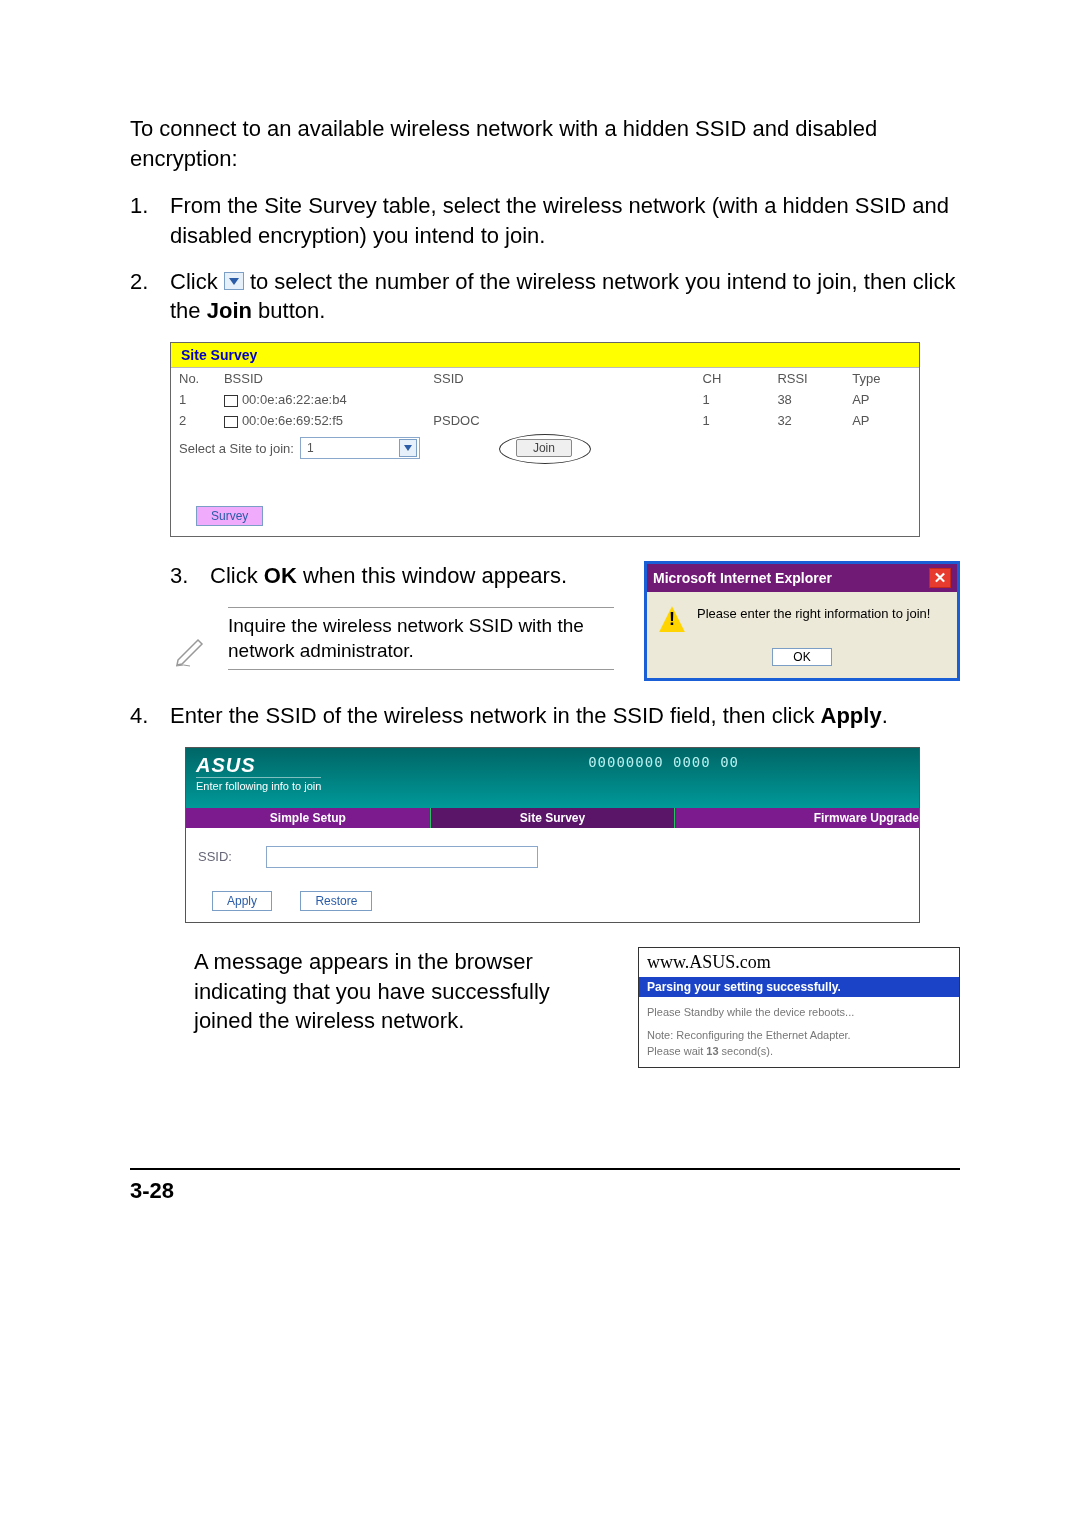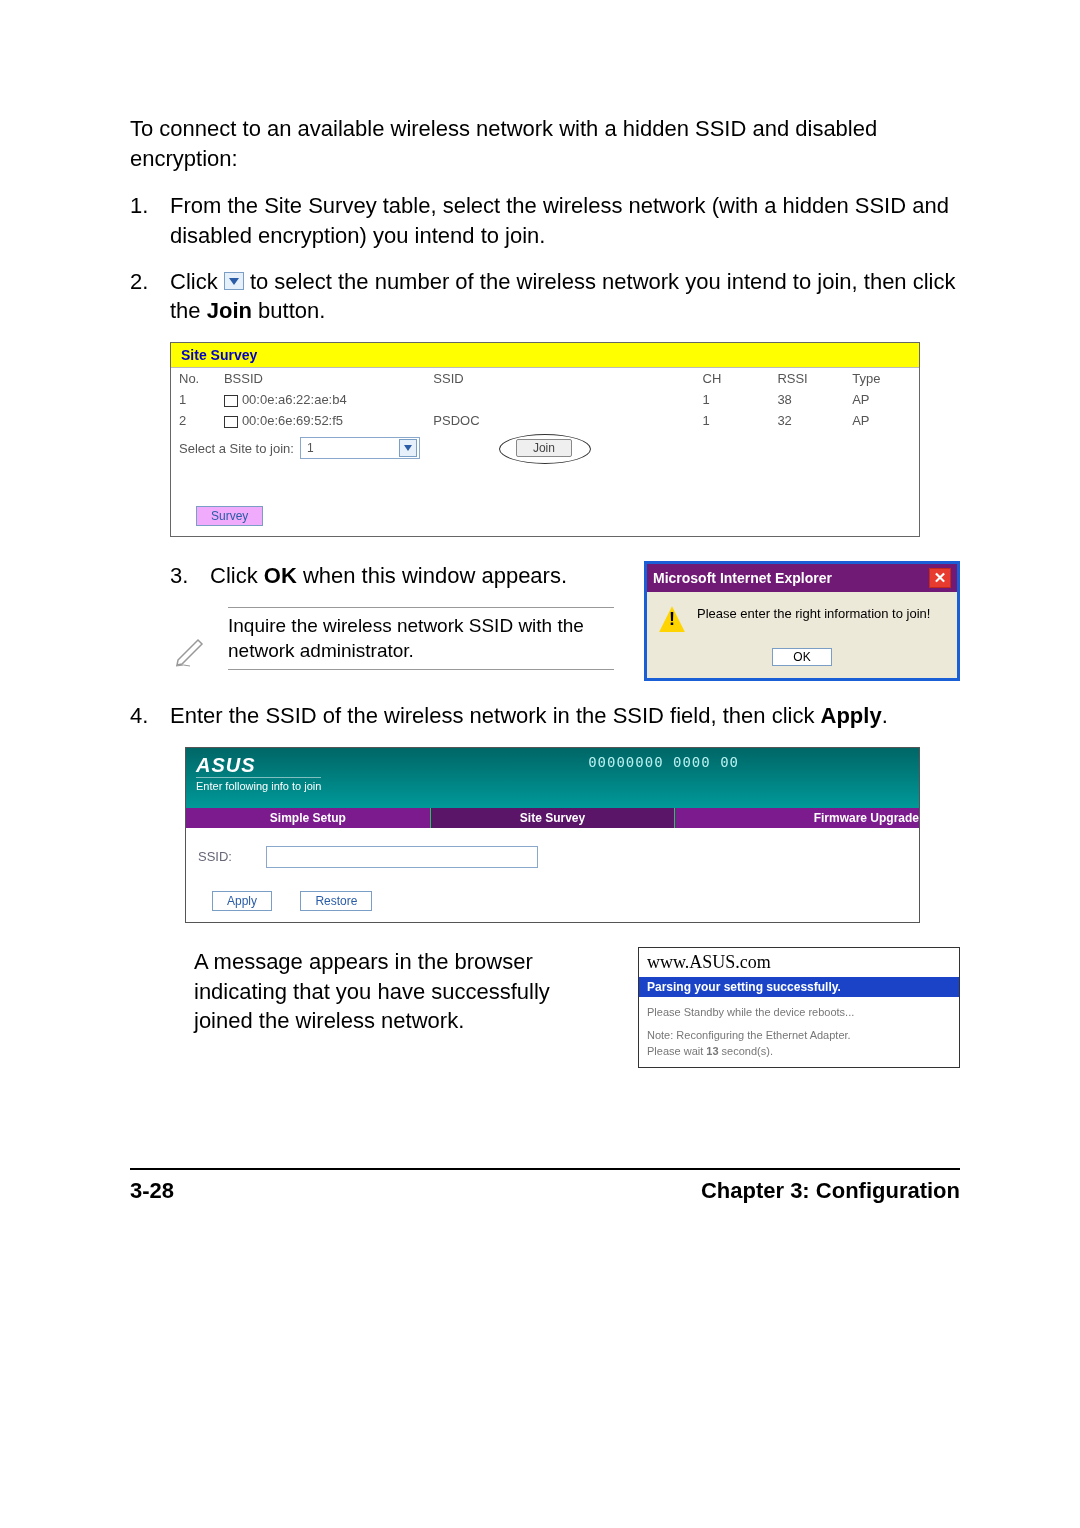--- a/index.html
+++ b/index.html
@@ -439,16 +439,15 @@
       <div class="success-msg">
         <div>Please Standby while the device reboots...</div>
         <div style="margin-top:8px">Note: Reconfiguring the Ethernet Adapter.</div>
         <div>Please wait <b>13</b> second(s).</div>
       </div>
     </div>
   </div>
 
   <div class="footer">
     <span>3-28</span>
-    <span>Chapter 3: Configuration</span>
   </div>
 
 </div>
 
 </body></html>

